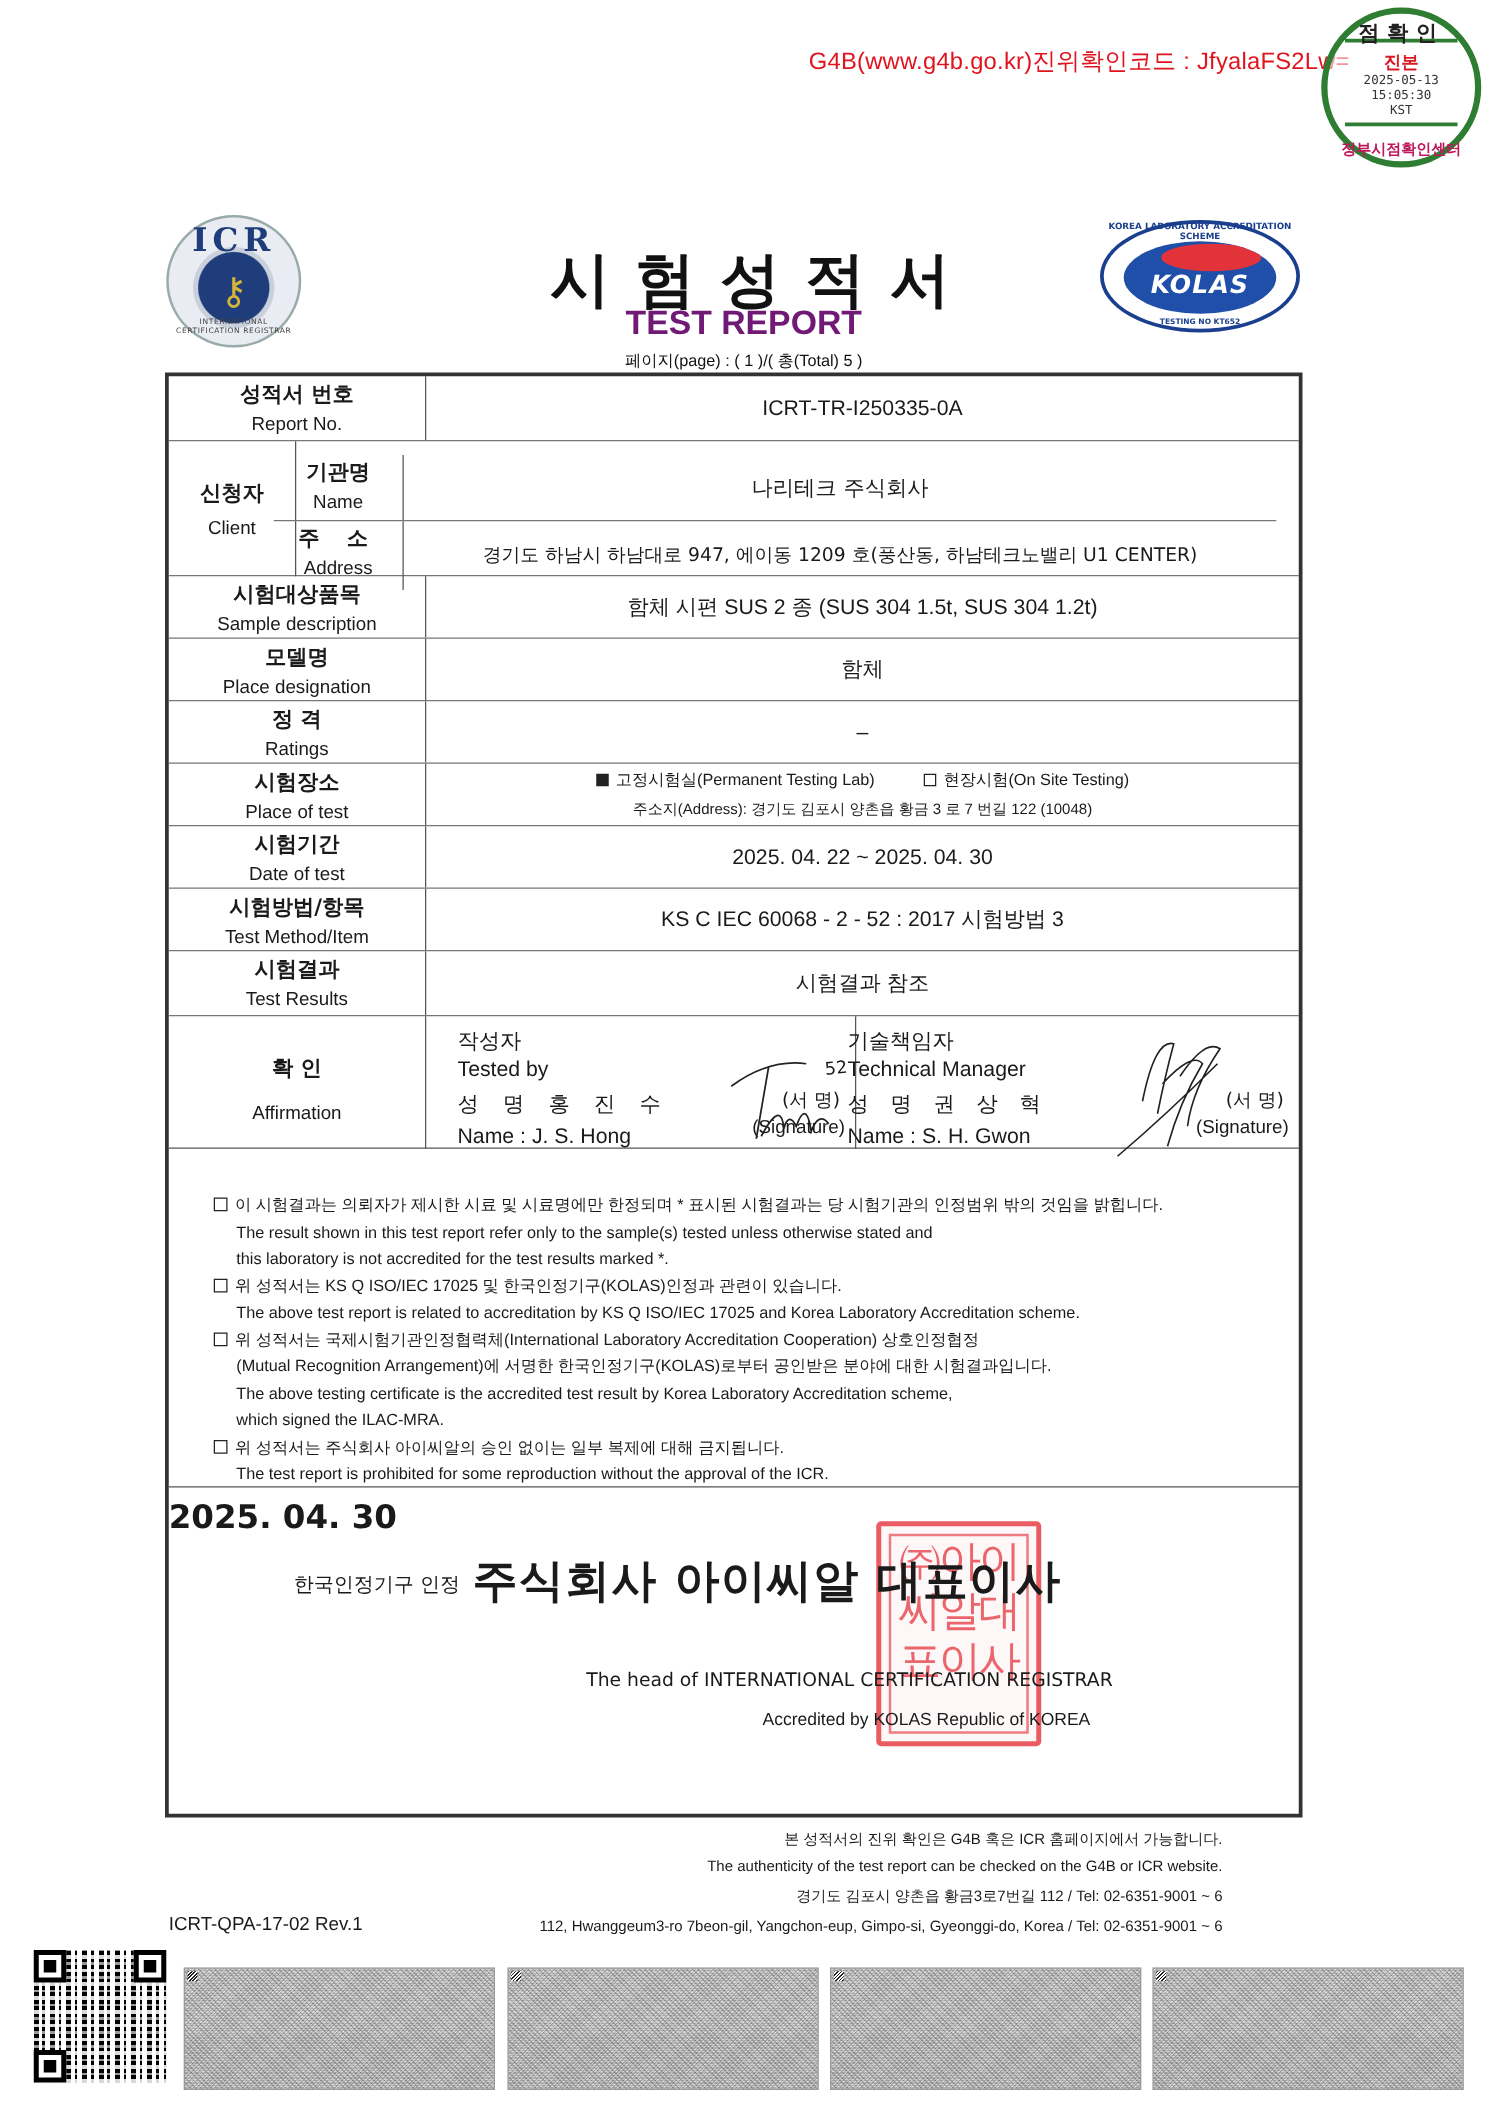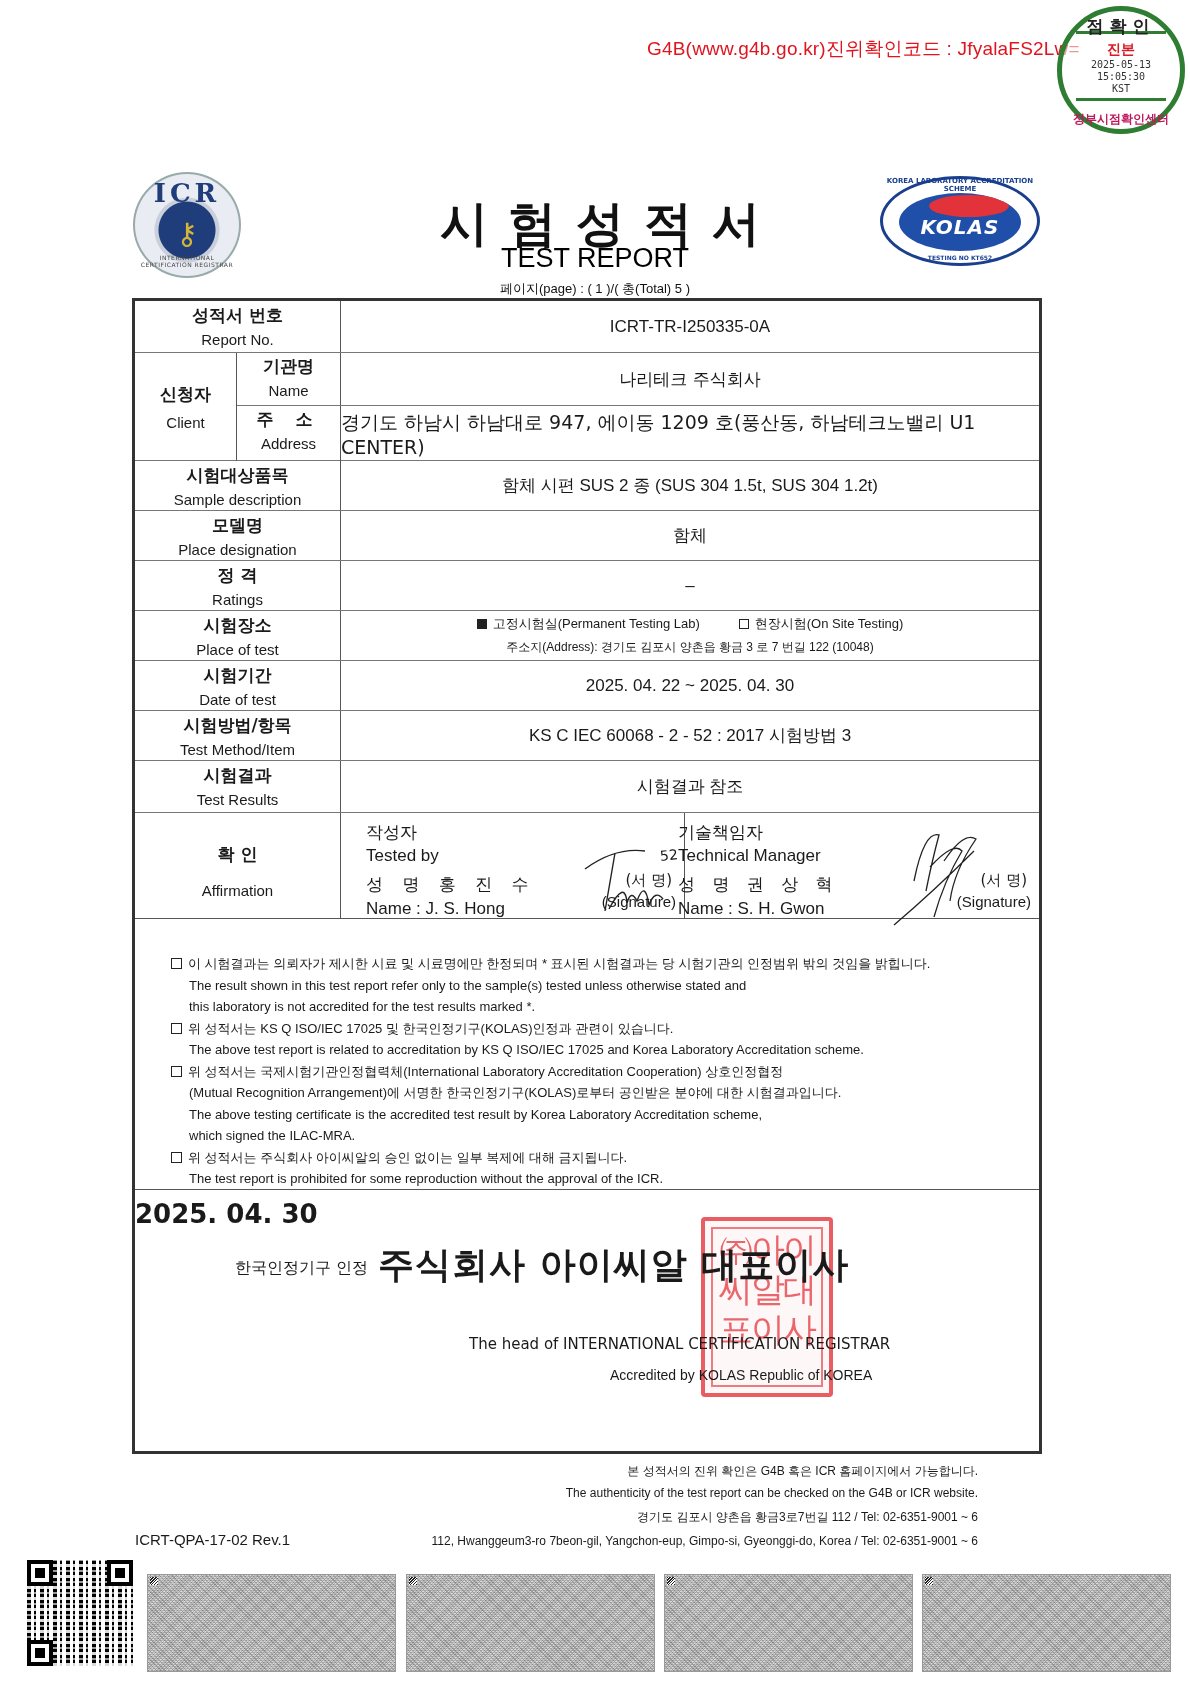--- a/index.html
+++ b/index.html
@@ -21,36 +21,36 @@
   .logo-icr .ring-text { position: absolute; bottom: 8px; left: 0; width: 104px; text-align: center; font-size: 6px; color: #444; letter-spacing: 0.5px; }
 
   .logo-kolas { position: absolute; left: 880px; top: 176px; width: 160px; height: 90px; border-radius: 50%; border: 3px solid #1b3f8f; background: #ffffff; }
   .logo-kolas .oval { position: absolute; left: 16px; top: 14px; width: 122px; height: 58px; border-radius: 50%; background: #1f4fa8; overflow: hidden; }
   .logo-kolas .red { position: absolute; left: 30px; top: 2px; width: 80px; height: 22px; border-radius: 50%; background: #e2323a; }
   .logo-kolas .word { position: absolute; left: 0; top: 22px; width: 122px; text-align: center; font-family: "DejaVu Sans", sans-serif; font-style: italic; font-weight: bold; font-size: 20px; color: #ffffff; letter-spacing: 1px; }
   .logo-kolas .ring-top { position: absolute; top: -2px; left: 0; width: 154px; text-align: center; font-size: 7px; color: #1b3f8f; font-weight: bold; }
   .logo-kolas .ring-bot { position: absolute; bottom: 2px; left: 0; width: 154px; text-align: center; font-size: 6px; color: #1b3f8f; font-weight: bold; }
 
   .title-ko { position: absolute; left: 440px; top: 192px; font-size: 48px; font-weight: bold; letter-spacing: 20px; color: #111; white-space: nowrap; }
-  .title-en { position: absolute; left: 0; width: 1190px; top: 243px; text-align: center; font-size: 27px; font-weight: normal; color: #000000; font-family: "Liberation Sans", sans-serif; }
+  .title-en { position: absolute; left: 0; width: 1190px; top: 243px; text-align: center; font-size: 27px; font-weight: bold; color: #701a75; font-family: "Liberation Sans", sans-serif; }
   .page-info { position: absolute; left: 0; width: 1190px; top: 280px; text-align: center; font-size: 13px; color: #111; font-family: "Liberation Sans", sans-serif; }
 
   .frame { position: absolute; left: 132px; top: 298px; width: 910px; height: 1156px; border: 3px solid #333; border-bottom-width: 3px; }
 
   .row { position: absolute; left: 0; width: 904px; border-bottom: 1.5px solid #777; }
   .lbl { position: absolute; left: 0; top: 0; width: 206px; height: 100%; border-right: 1.5px solid #555; text-align: center; }
   .lbl .ko { display: block; font-size: 17px; font-weight: bold; margin-top: 3px; }
   .lbl .en { display: block; font-size: 15px; margin-top: 4px; font-family: "Liberation Sans", sans-serif; }
   .val { position: absolute; left: 206px; right: 0; top: 0; height: 100%; display: flex; align-items: center; justify-content: center; font-size: 17px; font-family: "Liberation Sans", "DejaVu Sans", sans-serif; }
 
   .client-block { position: absolute; left: 0; top: 52px; width: 904px; height: 108px; border-bottom: 1.5px solid #777; }
   .client-lbl { position: absolute; left: 0; top: 0; width: 102px; height: 108px; border-right: 1.5px solid #555; text-align: center; }
   .client-lbl .ko { display: block; font-size: 17px; font-weight: bold; margin-top: 30px; }
   .client-lbl .en { display: block; font-size: 15px; margin-top: 8px; font-family: "Liberation Sans", sans-serif; }
-  .sub-row { position: absolute; left: 102px; width: 802px; }
+  .sub-row { position: absolute; left: 84px; width: 802px; margin-top: 11px; }
   .sub-row .slbl { position: absolute; left: 0; top: 0; width: 104px; height: 100%; border-right: 1.5px solid #555; text-align: center; }
   .sub-row .slbl .ko { display: block; font-size: 17px; font-weight: bold; margin-top: 2px; }
   .sub-row .slbl .en { display: block; font-size: 15px; margin-top: 4px; font-family: "Liberation Sans", sans-serif; }
   .sub-row .sval { position: absolute; left: 104px; right: 0; top: 0; height: 100%; display: flex; align-items: center; justify-content: center; font-size: 17px; }
 
   .place-val { flex-direction: column; }
   .place-opts { display: flex; gap: 39px; font-size: 13px; margin-bottom: 6px; font-family: "Liberation Sans", sans-serif; }
   .chk-filled { display: inline-block; width: 10px; height: 10px; background: #222; margin-right: 6px; vertical-align: -1px; }
   .chk-empty { display: inline-block; width: 10px; height: 10px; border: 1.3px solid #222; margin-right: 6px; vertical-align: -1px; }
   .place-addr { font-size: 12px; font-family: "Liberation Sans", sans-serif; }
@@ -166,21 +166,21 @@
         <span class="ko">기관명</span>
         <span class="en">Name</span>
       </div>
       <div class="sval">나리테크 주식회사</div>
     </div>
     <div class="sub-row" style="top:53px; height:55px;">
       <div class="slbl">
         <span class="ko" style="letter-spacing:8px;">주 소</span>
         <span class="en">Address</span>
       </div>
-      <div class="sval" style="font-size:19px;">경기도 하남시 하남대로 947, 에이동 1209 호(풍산동, 하남테크노밸리 U1 CENTER)</div>
+      <div class="sval" style="font-size:15px;">경기도 하남시 하남대로 947, 에이동 1209 호(풍산동, 하남테크노밸리 U1 CENTER)</div>
     </div>
   </div>
 
   <div class="row" style="top:160px; height:50px;">
     <div class="lbl">
       <span class="ko">시험대상품목</span>
       <span class="en">Sample description</span>
     </div>
     <div class="val">함체 시편 SUS 2 종 (SUS 304 1.5t, SUS 304 1.2t)</div>
   </div>

